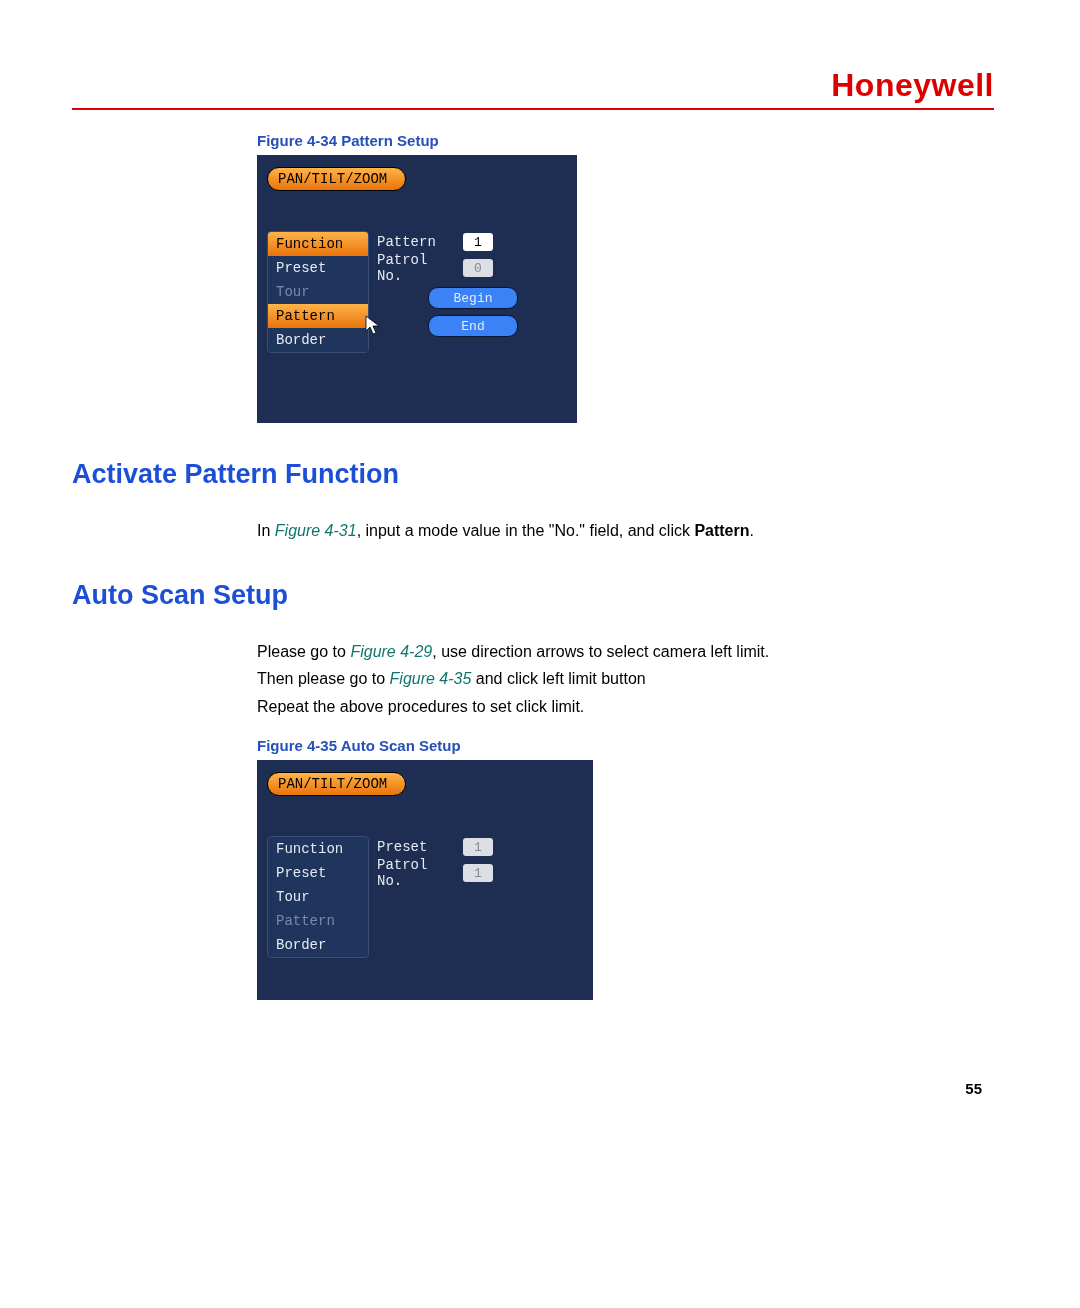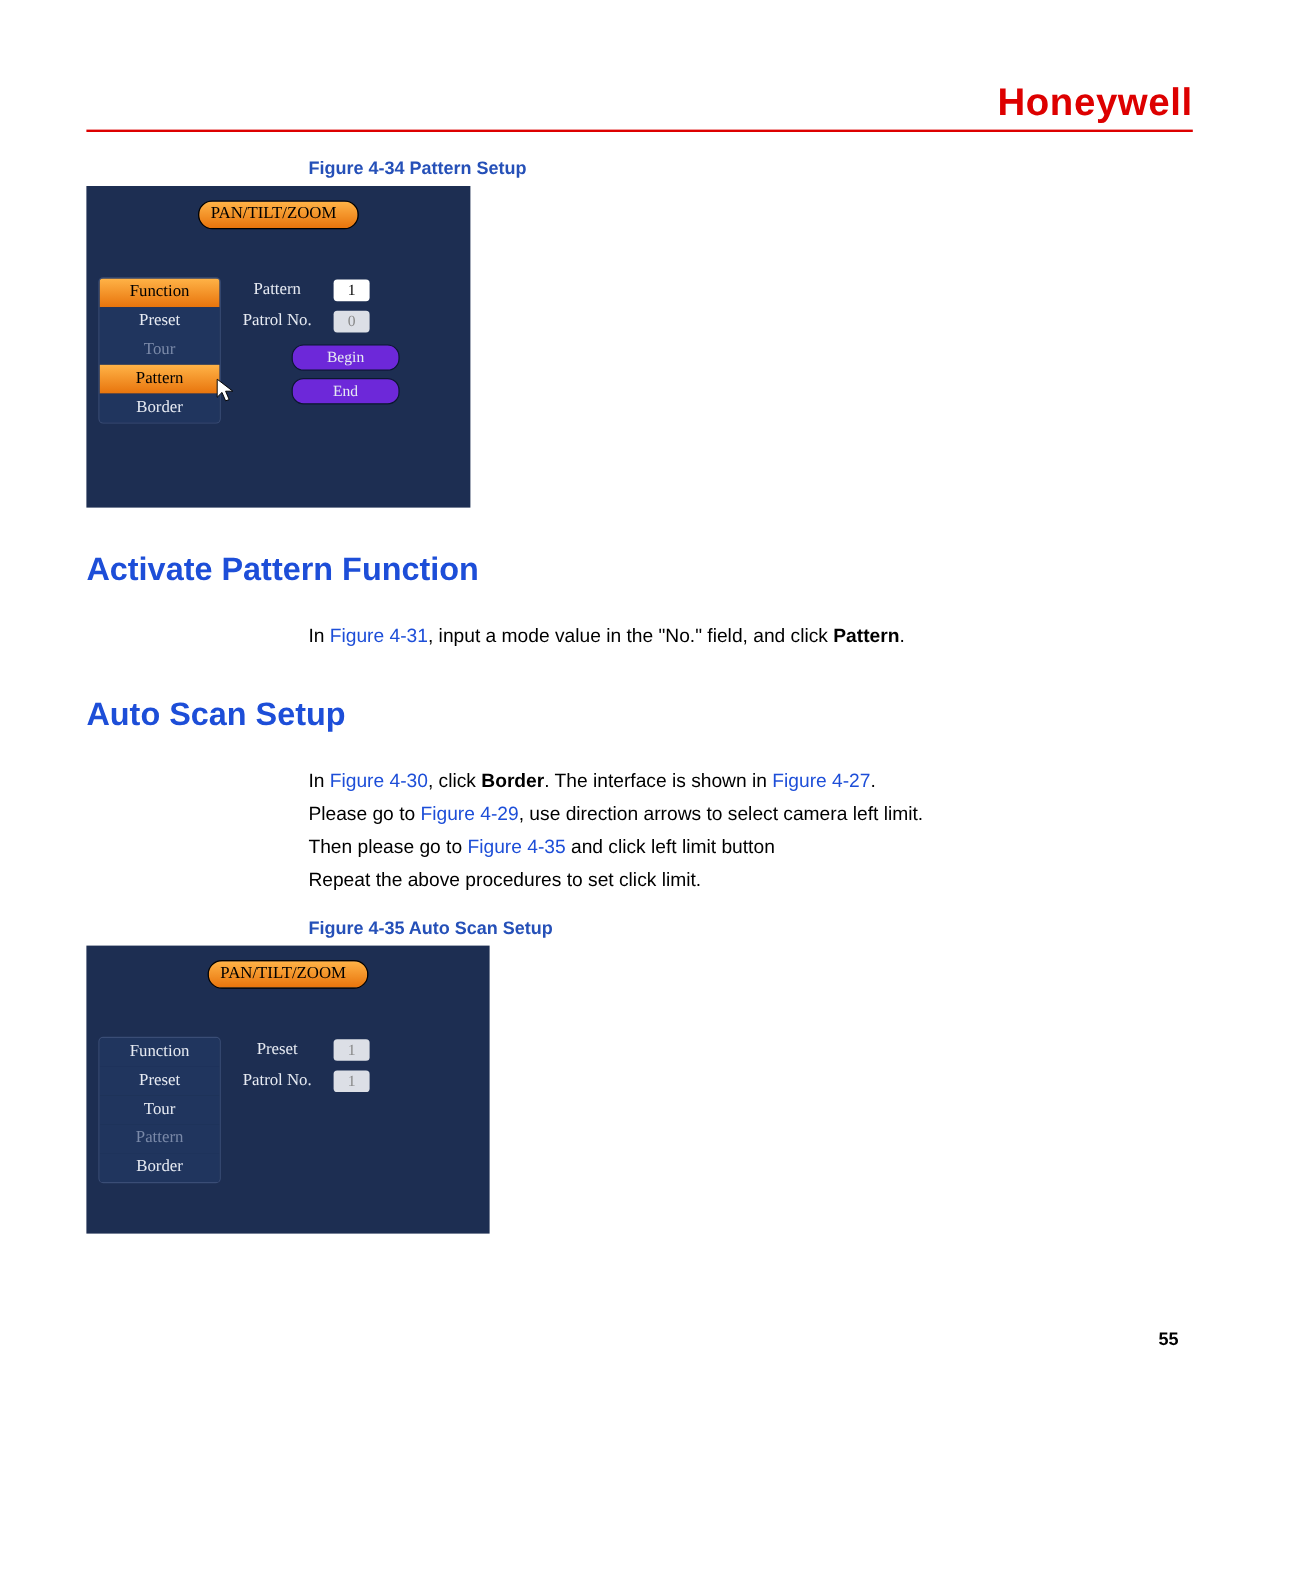--- a/index.html
+++ b/index.html
@@ -28,27 +28,27 @@
     color: #d00;
     letter-spacing: 0.5px;
   }
   .figcap {
     font-size: 15px;
     font-weight: bold;
     color: #2550b8;
     margin: 0 0 6px 185px;
   }
   .ui-panel {
+    margin-left: 185px;
     background: #1d2e52;
     color: #e6eaf2;
-    font-family: Liberation Serif, serif;
+    font-family: Liberation Mono, monospace;
     font-size: 14px;
     position: relative;
     box-sizing: border-box;
-    text-align: center;
   }
   .panel-a { width: 320px; height: 268px; padding: 12px 10px 10px 10px; }
   .panel-b { width: 336px; height: 240px; padding: 12px 10px 10px 10px; }
   .tab-chip {
     display: inline-block;
     background: linear-gradient(#ffb347,#e8740c);
     color: #000;
     font-size: 14px;
     padding: 3px 18px 3px 10px;
     border-radius: 12px;
@@ -100,21 +100,21 @@
     border-radius: 3px;
     display: inline-flex;
     align-items: center;
     justify-content: center;
     font-size: 13px;
   }
   .num-box.dim { color: #888; background:#dcdfe6; }
   .pill-btn {
     width: 88px;
     height: 20px;
-    background: #6d28d9;
+    background: #3b82f6;
     border: 1px solid #0b1730;
     border-radius: 10px;
     color: #e6eaf2;
     font-size: 13px;
     display: flex;
     align-items: center;
     justify-content: center;
     margin: 2px auto 0 auto;
   }
   .btn-stack {
@@ -138,21 +138,21 @@
     font-weight: bold;
     margin: 36px 0 28px 0;
   }
   .body-text {
     font-size: 16px;
     line-height: 1.6;
     margin: 0 0 2px 185px;
     color: #000;
     max-width: 680px;
   }
-  .fig-ref { color: #1d4ed8; }
+  .fig-ref { color: #0f766e; font-style: italic; }
   .bold { font-weight: bold; }
   .pagenum {
     text-align: right;
     font-size: 15px;
     font-weight: bold;
     margin-top: 80px;
     padding-right: 12px;
   }
 </style>
 </head>
@@ -203,23 +203,20 @@
 
   <h2 class="section">Activate Pattern Function</h2>
 
   <p class="body-text">
     <span>In </span><span class="fig-ref">Figure 4-31</span><span>, input a mode value in the "No." field, and click </span><span class="bold">Pattern</span><span>.</span>
   </p>
 
   <h2 class="section">Auto Scan Setup</h2>
 
   <p class="body-text">
-    <span>In </span><span class="fig-ref">Figure 4-30</span><span>, click </span><span class="bold">Border</span><span>. The interface is shown in </span><span class="fig-ref">Figure 4-27</span><span>.</span>
-  </p>
-  <p class="body-text">
     <span>Please go to </span><span class="fig-ref">Figure 4-29</span><span>, use direction arrows to select camera left limit.</span>
   </p>
   <p class="body-text">
     <span>Then please go to </span><span class="fig-ref">Figure 4-35</span><span> and click left limit button</span>
   </p>
   <p class="body-text">Repeat the above procedures to set click limit.</p>
 
   <div class="figcap" style="margin-top:18px">Figure 4-35 Auto Scan Setup</div>
 
   <div class="ui-panel panel-b">

